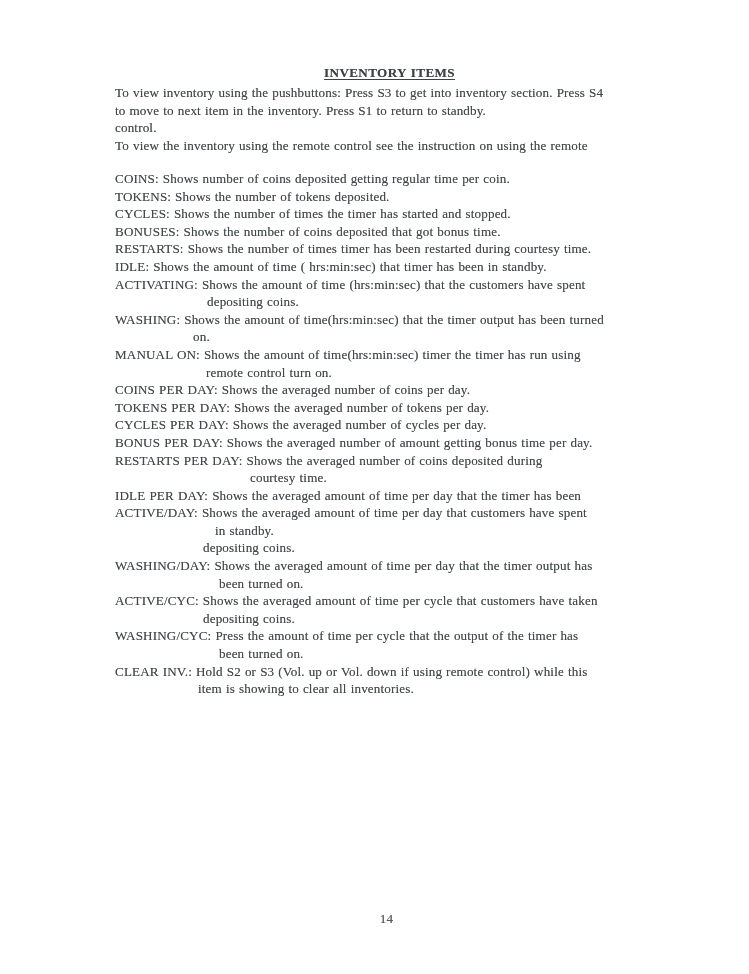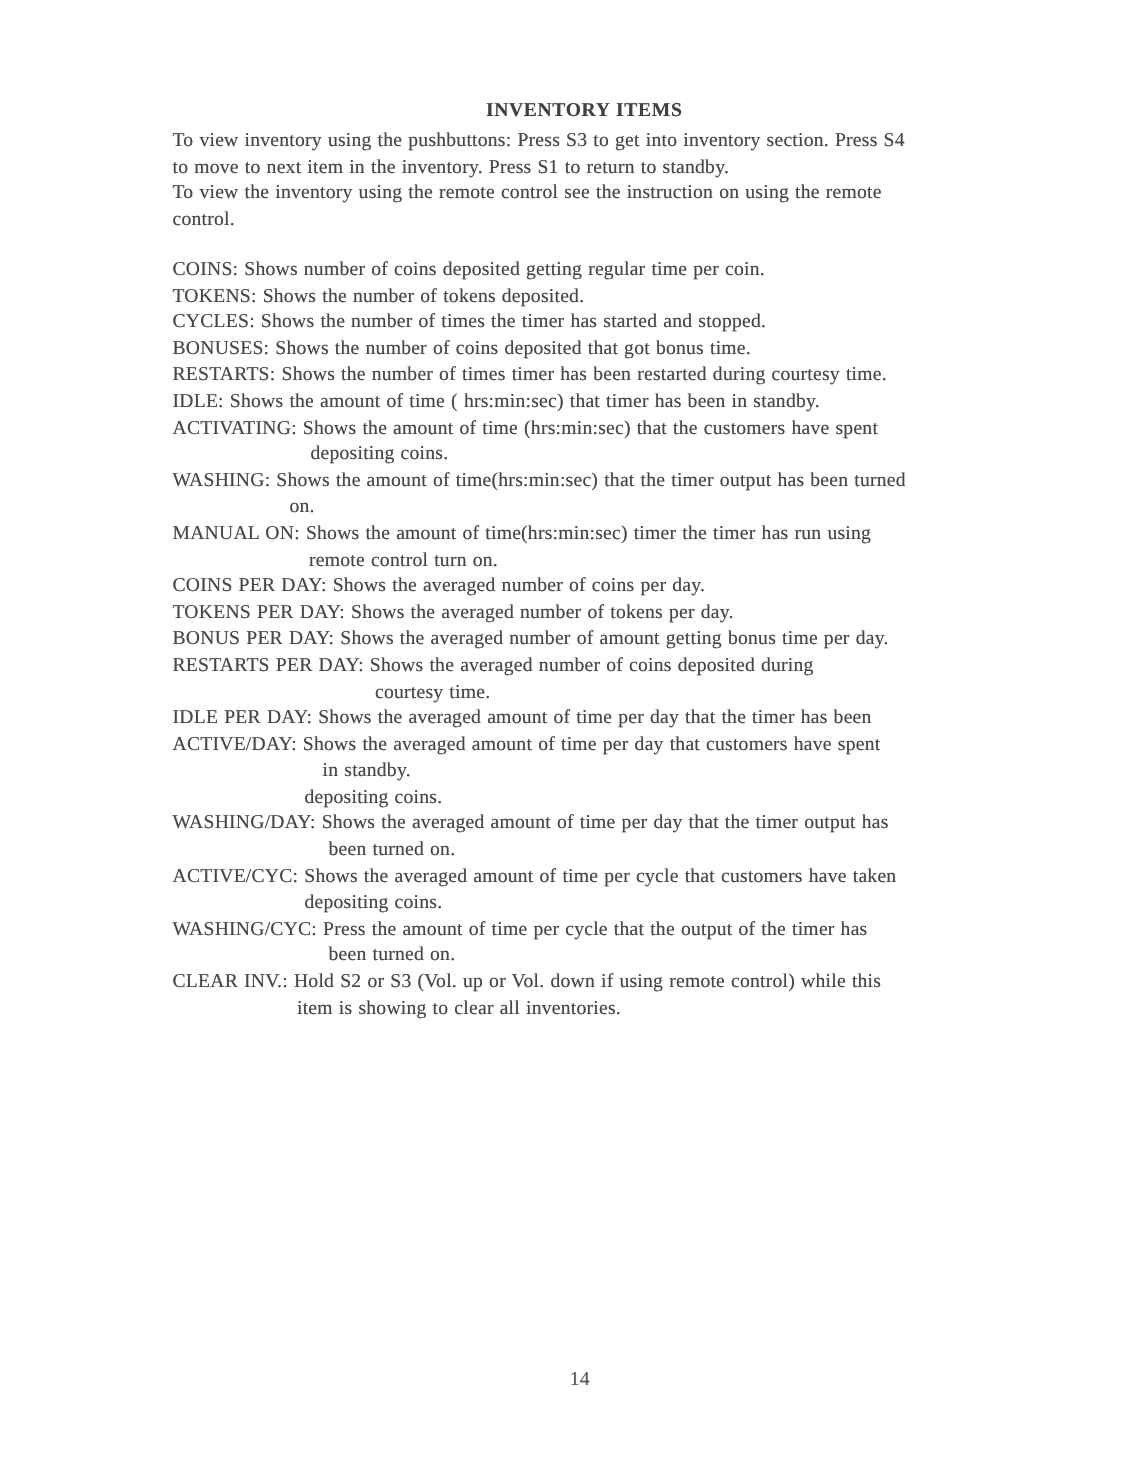--- a/index.html
+++ b/index.html
@@ -19,20 +19,21 @@
   }
   .content {
     position: absolute;
     left: 115px;
     top: 64px;
     width: 549px;
   }
   .doc-title {
     text-align: center;
     font-weight: bold;
+    text-decoration: underline;
     text-underline-offset: 2px;
     line-height: 18px;
     letter-spacing: 0.4px;
     color: #3d4144;
     margin-bottom: 2px;
   }
   .line {
     line-height: 17.5px;
     white-space: nowrap;
   }
@@ -60,41 +61,42 @@
 <body>
 
 <div class="page">
   <div class="content">
 
     <div class="doc-title">INVENTORY ITEMS</div>
 
     <div class="intro">
       <div class="line">To view inventory using the pushbuttons: Press S3 to get into inventory section. Press S4</div>
       <div class="line">to move to next item in the inventory. Press S1 to return to standby.</div>
+      <div class="line">control.</div>
       <div class="line">To view the inventory using the remote control see the instruction on using the remote</div>
-      <div class="line">control.</div>
     </div>
 
     <div class="gap"></div>
 
     <div class="items">
       <div class="line">COINS: Shows number of coins deposited getting regular time per coin.</div>
       <div class="line">TOKENS: Shows the number of tokens deposited.</div>
       <div class="line">CYCLES: Shows the number of times the timer has started and stopped.</div>
       <div class="line">BONUSES: Shows the number of coins deposited that got bonus time.</div>
       <div class="line">RESTARTS: Shows the number of times timer has been restarted during courtesy time.</div>
       <div class="line">IDLE: Shows the amount of time ( hrs:min:sec) that timer has been in standby.</div>
       <div class="line">ACTIVATING: Shows the amount of time (hrs:min:sec) that the customers have spent</div>
       <div class="line ind92">depositing coins.</div>
       <div class="line">WASHING: Shows the amount of time(hrs:min:sec) that the timer output has been turned</div>
       <div class="line ind78">on.</div>
       <div class="line">MANUAL ON: Shows the amount of time(hrs:min:sec) timer the timer has run using</div>
       <div class="line ind91">remote control turn on.</div>
       <div class="line">COINS PER DAY: Shows the averaged number of coins per day.</div>
       <div class="line">TOKENS PER DAY: Shows the averaged number of tokens per day.</div>
+      <div class="line">CYCLES PER DAY: Shows the averaged number of cycles per day.</div>
       <div class="line">BONUS PER DAY: Shows the averaged number of amount getting bonus time per day.</div>
       <div class="line">RESTARTS PER DAY: Shows the averaged number of coins deposited during</div>
       <div class="line ind135">courtesy time.</div>
       <div class="line">IDLE PER DAY: Shows the averaged amount of time per day that the timer has been</div>
       <div class="line">ACTIVE/DAY: Shows the averaged amount of time per day that customers have spent</div>
       <div class="line ind100">in standby.</div>
       <div class="line ind88">depositing coins.</div>
       <div class="line">WASHING/DAY: Shows the averaged amount of time per day that the timer output has</div>
       <div class="line ind104">been turned on.</div>
       <div class="line">ACTIVE/CYC: Shows the averaged amount of time per cycle that customers have taken</div>

